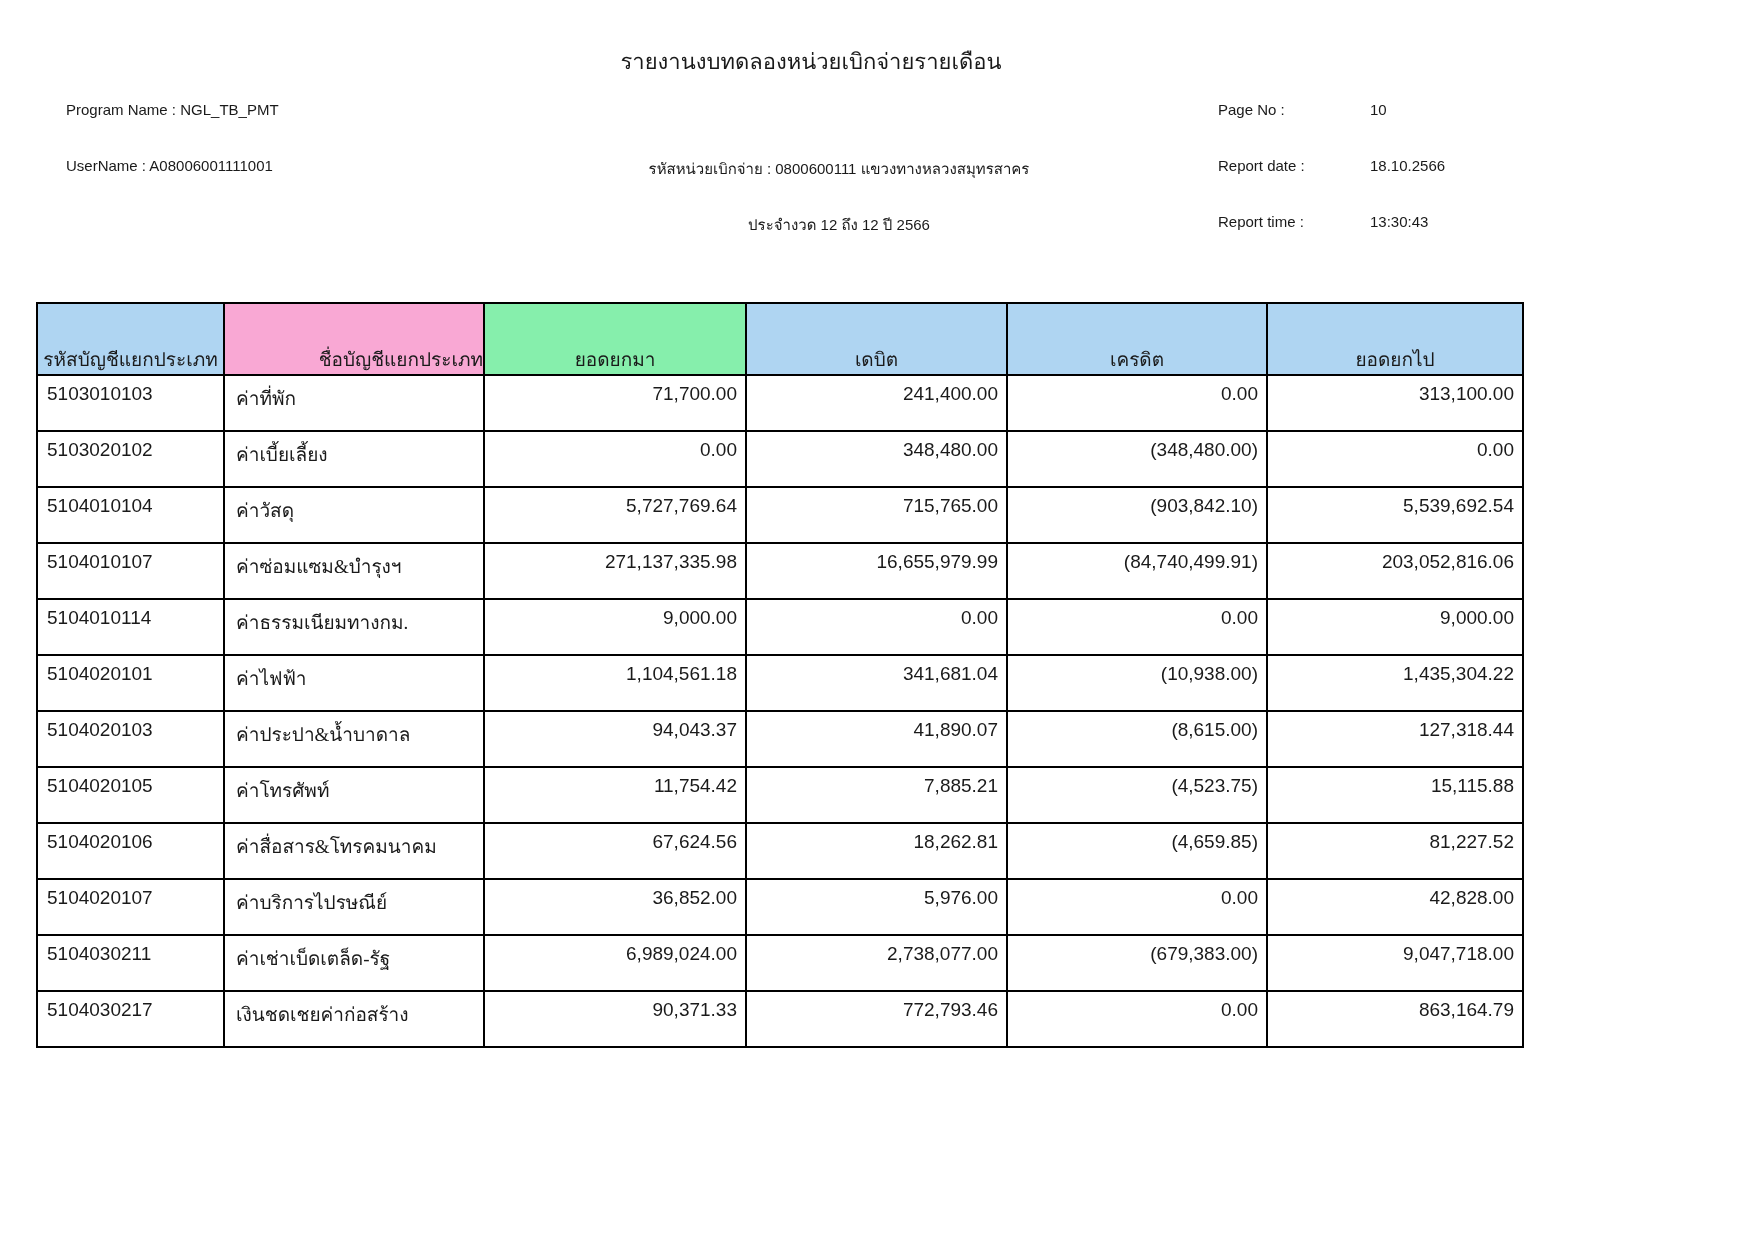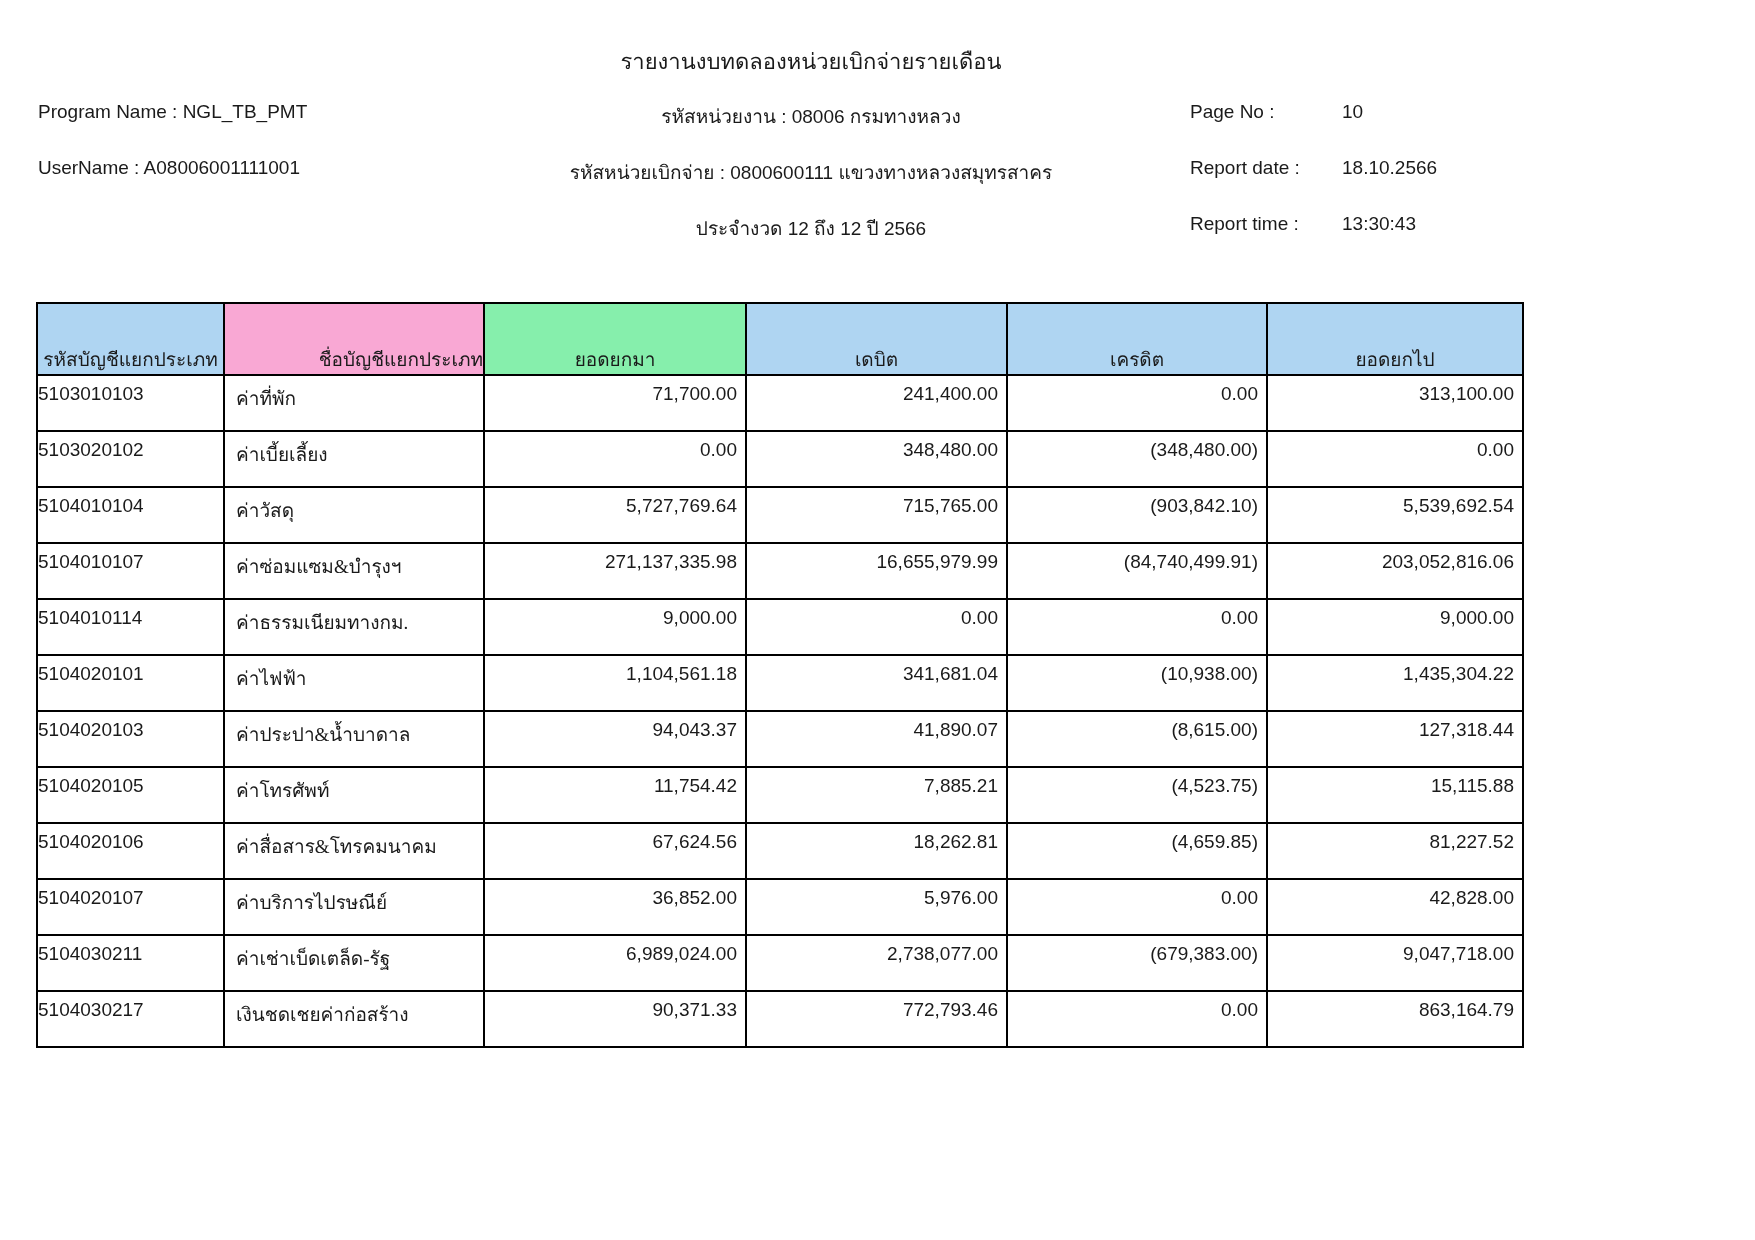--- a/index.html
+++ b/index.html
@@ -16,21 +16,21 @@
     overflow: hidden;
   }
   .title {
     position: absolute;
     top: 44px;
     left: 811px;
     transform: translateX(-50%);
     font-size: 22px;
     white-space: nowrap;
   }
-  .info-item { position: absolute; font-size: 19px; white-space: nowrap; }
+  .info-item { position: absolute; font-size: 15px; white-space: nowrap; margin-left: 28px; }
   .row1 { top: 101px; }
   .row2 { top: 157px; }
   .row3 { top: 213px; }
   .left-col { left: 38px; }
   .center-col { left: 811px; transform: translateX(-50%); }
   .right-label { left: 1190px; }
   .right-value { left: 1342px; }
 
   table.report {
     position: absolute;
@@ -49,33 +49,32 @@
     height: 72px;
     font-weight: normal;
     text-align: center;
     vertical-align: bottom;
   }
   table.report td {
     height: 56px;
     vertical-align: top;
     padding-top: 7px;
   }
-  td.code { text-align: left; padding-left: 0; }
+  td.code { text-align: left; padding-left: 9px; }
   td.name { text-align: left; padding-left: 11px; font-family: Liberation Serif, serif; }
   td.num  { text-align: right; padding-right: 8px; }
 </style>
 </head>
 <body>
 
 <div class="page">
 
   <div class="title">รายงานงบทดลองหน่วยเบิกจ่ายรายเดือน</div>
 
   <div class="info-item row1 left-col">Program Name : NGL_TB_PMT</div>
-  <div class="info-item row1 center-col">รหัสหน่วยงาน : 08006 กรมทางหลวง</div>
   <div class="info-item row1 right-label">Page No :</div>
   <div class="info-item row1 right-value">10</div>
 
   <div class="info-item row2 left-col">UserName : A08006001111001</div>
   <div class="info-item row2 center-col">รหัสหน่วยเบิกจ่าย : 0800600111 แขวงทางหลวงสมุทรสาคร</div>
   <div class="info-item row2 right-label">Report date :</div>
   <div class="info-item row2 right-value">18.10.2566</div>
 
   <div class="info-item row3 center-col">ประจำงวด 12 ถึง 12 ปี 2566</div>
   <div class="info-item row3 right-label">Report time :</div>

